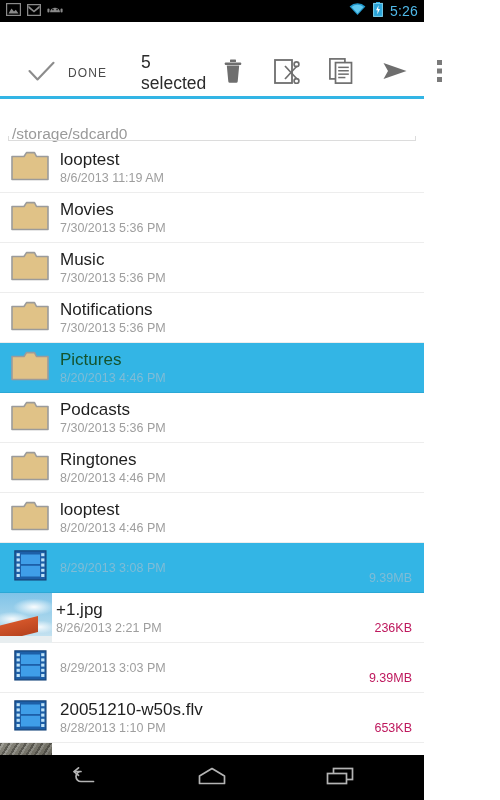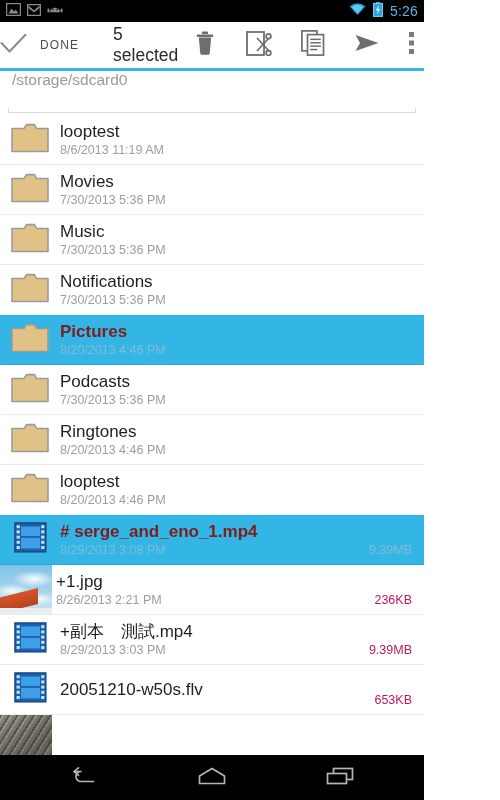--- a/index.html
+++ b/index.html
@@ -37,21 +37,22 @@
     font-family: "Liberation Sans", sans-serif;
   }
 
   
   #action-bar {
     height: 46px;
     background: #ffffff;
     display: flex;
     align-items: center;
     flex: 0 0 46px;
-    padding-left: 0;
+    padding-left: 28px;
+    margin-top: 28px;
   }
   #done-group {
     display: flex;
     align-items: center;
     gap: 13px;
     padding-right: 16px;
   }
   #done-label {
     font-size: 12px;
     color: #4a4a4a;
@@ -88,21 +89,21 @@
     height: 3px;
     background: #33b5e5;
     flex: 0 0 3px;
   }
 
   
   #path-bar {
     height: 44px;
     flex: 0 0 44px;
     display: flex;
-    align-items: flex-start;
+    align-items: flex-end;
     padding: 0 12px;
     position: relative;
     background: #fff;
   }
   #path-text {
     font-size: 15.5px;
     color: #9a9a9a;
   }
   #path-underline {
     position: absolute;
@@ -169,21 +170,21 @@
     line-height: 21px;
     white-space: nowrap;
     overflow: hidden;
   }
   .row-date {
     font-size: 12.5px;
     color: #9e9e9e;
     line-height: 16px;
     margin-top: 0;
   }
-  .row.selected .row-name { color: #7f1d1d; font-weight: bold; }
+  .row.selected .row-name { color: #14532d; }
   .row.selected .row-date { color: #7fbcd6; }
   .row-size {
     font-size: 12.5px;
     color: #be185d;
     margin-left: auto;
     padding-left: 10px;
     align-self: flex-end;
     padding-bottom: 7px;
     white-space: nowrap;
   }
@@ -469,21 +470,20 @@
                 <rect x="2.6" y="24.0" width="3.2" height="3"></rect>
                 <rect x="27.2" y="3.2" width="3.2" height="3"></rect>
                 <rect x="27.2" y="8.4" width="3.2" height="3"></rect>
                 <rect x="27.2" y="13.6" width="3.2" height="3"></rect>
                 <rect x="27.2" y="18.8" width="3.2" height="3"></rect>
                 <rect x="27.2" y="24.0" width="3.2" height="3"></rect>
               </g>
             </svg></span>
         </div>
         <div class="row-text">
-          <div class="row-name"># serge_and_eno_1.mp4</div>
           <div class="row-date">8/29/2013 3:08 PM</div>
         </div>
         <div class="row-size">9.39MB</div>
       </div>
       <div class="row">
         <div class="row-icon thumb">
           <span class="tn tn-sky"></span>
         </div>
         <div class="row-text">
           <div class="row-name">+1.jpg</div>
@@ -505,21 +505,20 @@
                 <rect x="2.6" y="24.0" width="3.2" height="3"></rect>
                 <rect x="27.2" y="3.2" width="3.2" height="3"></rect>
                 <rect x="27.2" y="8.4" width="3.2" height="3"></rect>
                 <rect x="27.2" y="13.6" width="3.2" height="3"></rect>
                 <rect x="27.2" y="18.8" width="3.2" height="3"></rect>
                 <rect x="27.2" y="24.0" width="3.2" height="3"></rect>
               </g>
             </svg></span>
         </div>
         <div class="row-text">
-          <div class="row-name">+副本　測試.mp4</div>
           <div class="row-date">8/29/2013 3:03 PM</div>
         </div>
         <div class="row-size">9.39MB</div>
       </div>
       <div class="row">
         <div class="row-icon">
           <span><svg width="33" height="31" viewBox="0 0 33 31">
               <rect x="0.9" y="0.9" width="31" height="29" fill="#1d5fa8" stroke="#16467d" stroke-width="1.3"></rect>
               <rect x="7" y="4.5" width="19" height="22" fill="#3f9ee8"></rect>
               <rect x="7" y="14" width="19" height="1.8" fill="#1d5fa8"></rect>
@@ -532,20 +531,21 @@
                 <rect x="27.2" y="3.2" width="3.2" height="3"></rect>
                 <rect x="27.2" y="8.4" width="3.2" height="3"></rect>
                 <rect x="27.2" y="13.6" width="3.2" height="3"></rect>
                 <rect x="27.2" y="18.8" width="3.2" height="3"></rect>
                 <rect x="27.2" y="24.0" width="3.2" height="3"></rect>
               </g>
             </svg></span>
         </div>
         <div class="row-text">
           <div class="row-name">20051210-w50s.flv</div>
+          <div class="row-date">8/28/2013 1:10 PM</div>
         </div>
         <div class="row-size">653KB</div>
       </div>
       <div class="row">
         <div class="row-icon thumb">
           <span class="tn tn-rock"></span>
         </div>
       </div>
     </div>
 

